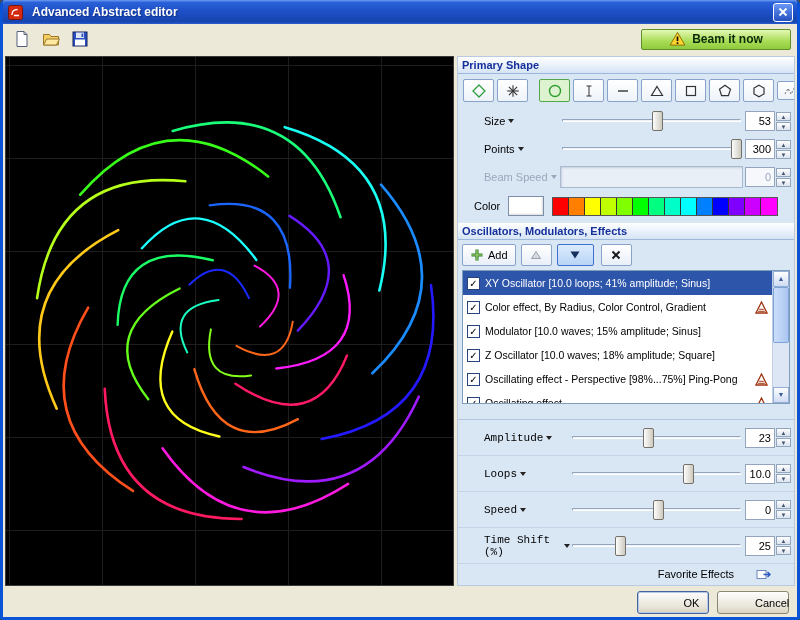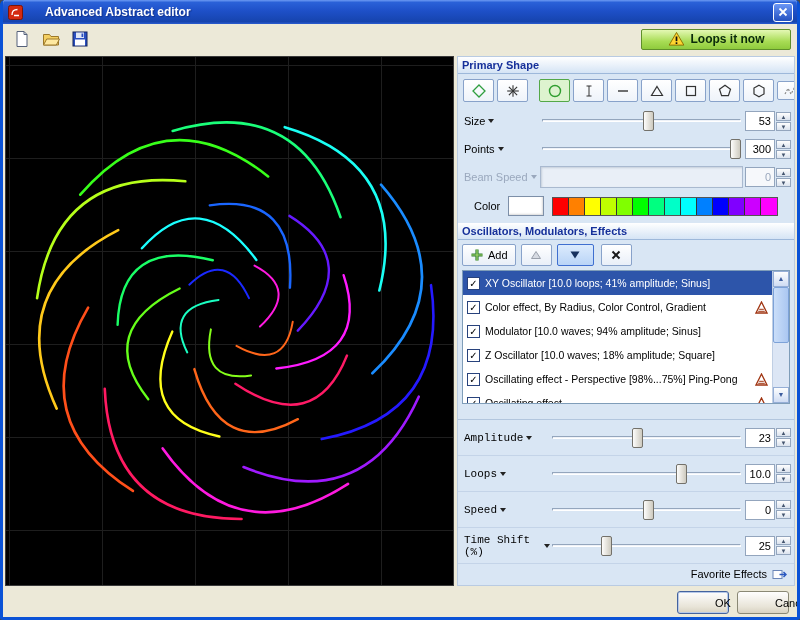--- a/index.html
+++ b/index.html
@@ -2,21 +2,21 @@
 <html><head>
 <meta charset="utf-8">
 <style>
   * { box-sizing: border-box; margin: 0; padding: 0; user-select: none; }
   html,body { width:800px; height:620px; background:#4a4a4a; }
   body { font-family:"Liberation Sans", sans-serif; font-size:11px; color:#000; }
 
   .dialog { position:relative; width:800px; height:620px; border:3px solid #0a52d6; border-top:0;
             border-radius:5px 5px 3px 3px; overflow:hidden; background:#ece9d8; }
 
-  .titlebar { height:24px; display:flex; align-items:center; gap:22px; padding:0 4px 0 5px;
+  .titlebar { height:24px; display:flex; align-items:center; gap:9px; padding:0 4px 0 5px;
     background:linear-gradient(180deg,#6d9bf3 0%,#2a61d8 10%,#1e50c8 45%,#1644ae 90%,#2a5cd0 100%); }
   .title { flex:1; color:#fff; font-weight:bold; font-size:12px; text-shadow:1px 1px 1px #12308a;
            white-space:nowrap; overflow:hidden; }
   .close-btn { width:20px; height:19px; display:flex; align-items:center; justify-content:center;
     background:linear-gradient(180deg,#6a96f5,#2451c0); border:1px solid #fff; border-radius:3px; }
 
   .toolbar { height:30px; display:flex; align-items:center; gap:3px; padding:2px 6px; }
   .tbtn { width:26px; height:24px; background:transparent; border:1px solid transparent;
           display:flex; align-items:center; justify-content:center; }
   .show-btn { margin-left:auto; height:21px; min-width:150px; display:flex; align-items:center;
@@ -38,21 +38,21 @@
     background:linear-gradient(180deg,#ffffff,#d5e4f5); border-bottom:1px solid #9db8da; flex:none; }
 
   .shape-row { display:flex; align-items:center; gap:3px; padding:5px 5px; flex:none; }
   .shape-btn { width:31px; height:23px; flex:none; display:flex; align-items:center; justify-content:center;
     background:linear-gradient(180deg,#ffffff,#eef3fa); border:1px solid #88a2ca; border-radius:2px; }
   .shape-btn.selected { background:#ddf3cf; border-color:#54a848; }
   .shape-spacer { width:5px; flex:none; }
   .shape-btn.wave { margin-left:auto; width:27px; height:19px; }
 
   .srow { display:flex; align-items:center; height:28px; padding:0 3px 0 6px; }
-  .slabel { width:76px; flex:none; display:flex; align-items:center; }
+  .slabel { width:76px; flex:none; display:flex; align-items:center;margin-left:20px; }
   .caret { margin-left:3px; width:0; height:0; border-left:3.5px solid transparent;
            border-right:3.5px solid transparent; border-top:4px solid #222; }
   .strack { flex:1; position:relative; height:22px; margin-right:2px; }
   .schannel { position:absolute; left:2px; right:2px; top:9px; height:3px; background:#eef2f8;
     border:1px solid #94a6bd; border-right-color:#fff; border-bottom-color:#fff; }
   .sthumb { position:absolute; top:1px; width:11px; height:20px; margin-left:-5px; border-radius:2px;
     background:linear-gradient(90deg,#fdfdfc,#e8e6e0 45%,#cdcabf); border:1px solid #73716a; }
   .strack.off { background:#e9eff7; border:1px solid #a9b9cf; box-shadow:inset 1px 1px 2px rgba(90,110,140,.25); }
   .svalue { width:30px; height:20px; flex:none; background:#fff; border:1px solid #93a5bd;
     display:flex; align-items:center; justify-content:flex-end; padding-right:3px; }
@@ -92,25 +92,25 @@
     background:linear-gradient(180deg,#fdfefe,#cfdcf3); border:1px solid #95aed6; }
   .sb-track { flex:1; position:relative; }
   .sb-thumb { position:absolute; top:0; left:0; right:0; height:56px; border-radius:2px;
     background:linear-gradient(90deg,#cadef9,#abc7f1); border:1px solid #7da2d8; }
 
   .params { margin-top:auto; border-top:1px solid #b2c6de; flex:none; }
   .params .srow { height:36px; border-bottom:1px solid #c4d4e8; }
   .params .slabel { width:86px;font-family:Liberation Mono, monospace; }
 
   .fav-row { height:21px; flex:none; display:flex; align-items:center; justify-content:flex-end;
-             gap:5px; padding:0 6px 2px; }
+             gap:22px; padding:0 22px 2px; }
 
   .bottombar { height:29px; display:flex; align-items:center; justify-content:flex-end; gap:8px;
                padding:0 8px; background:#ece9d8; }
-  .btn { width:52px; height:23px; font-size:11px; border-radius:3px;
+  .btn { width:72px; height:23px; font-size:11px; border-radius:3px;
     background:linear-gradient(180deg,#fefefe,#e8e4d8 70%,#d8d2c2); border:1px solid #8a8875;padding-left:37px; }
   .btn[data-name="ok-button"] { border-color:#44639e; box-shadow:inset 0 0 0 1px #b7c9e8; }
 </style>
 </head>
 <body>
 
 <div class="dialog" data-name="advanced-abstract-editor-window">
 
   <div class="titlebar" data-name="title-bar">
     <span data-name="app-icon" style="display:flex">
@@ -157,21 +157,21 @@
         </span>
       </button>
     <button class="show-btn" data-name="show-it-now-button">
       <span data-name="warning-icon" style="display:flex">
           <svg width="17" height="16" viewBox="0 0 18 17">
             <path d="M9 1.5 L16.8 15 H1.2 Z" fill="#ffd531" stroke="#8a6d00"></path>
             <rect x="8.1" y="5.8" width="1.8" height="5" fill="#111"></rect>
             <rect x="8.1" y="12" width="1.8" height="1.8" fill="#111"></rect>
           </svg>
         </span>
-      <span data-name="show-it-now-label">Loops it now</span>
+      <span data-name="show-it-now-label">Beam it now</span>
     </button>
   </div>
 
   <div class="content" data-name="main-content">
     <div class="preview" data-name="preview-canvas">
       <svg id="preview-svg" viewBox="0 0 449 530" data-name="abstract-preview-drawing">
           <path d="M376.7 128.1 Q 463.2 227.6 368.0 317.5" fill="none" stroke="hsl(210,100%,55%)" stroke-width="2.6" stroke-linecap="round"></path>
           <path d="M426.9 229.0 Q 445.9 359.4 317.1 383.6" fill="none" stroke="hsl(243,100%,55%)" stroke-width="2.6" stroke-linecap="round"></path>
           <path d="M414.6 341.0 Q 360.0 461.0 238.6 411.7" fill="none" stroke="hsl(275,100%,55%)" stroke-width="2.6" stroke-linecap="round"></path>
           <path d="M343.6 428.6 Q 232.9 500.0 157.4 393.0" fill="none" stroke="hsl(308,100%,55%)" stroke-width="2.6" stroke-linecap="round"></path>
@@ -391,21 +391,21 @@
               <span class="ltext" data-name="effect-label">Color effect, By Radius, Color Control, Gradient</span>
               <span class="flag" data-name="projector-warning-icon">
                 <svg width="13" height="13" viewBox="0 0 13 13">
                   <path d="M6.5 1 L12 12 H1 Z" fill="none" stroke="#a03512" stroke-width="1.3"></path>
                   <path d="M4.2 8.3 H8.8 M3.2 10.3 H9.8" stroke="#a03512" stroke-width="1"></path>
                 </svg>
               </span>
             </div>
             <div class="lrow" data-name="effect-list-item">
               <span class="checkbox" data-name="effect-checkbox">✓</span>
-              <span class="ltext" data-name="effect-label">Modulator [10.0 waves; 94% amplitude; Sinus]</span>
+              <span class="ltext" data-name="effect-label">Modulator [10.0 waves; 15% amplitude; Sinus]</span>
             </div>
             <div class="lrow" data-name="effect-list-item">
               <span class="checkbox" data-name="effect-checkbox">✓</span>
               <span class="ltext" data-name="effect-label">Z Oscillator [10.0 waves; 18% amplitude; Square]</span>
             </div>
             <div class="lrow" data-name="effect-list-item">
               <span class="checkbox" data-name="effect-checkbox">✓</span>
               <span class="ltext" data-name="effect-label">Oscillating effect - Perspective [98%...75%] Ping-Pong</span>
               <span class="flag" data-name="projector-warning-icon">
                 <svg width="13" height="13" viewBox="0 0 13 13">

